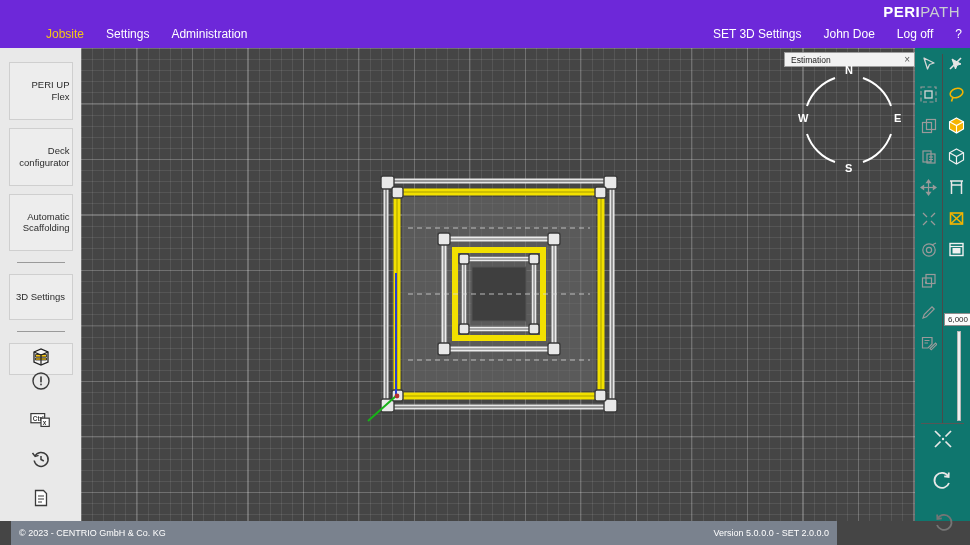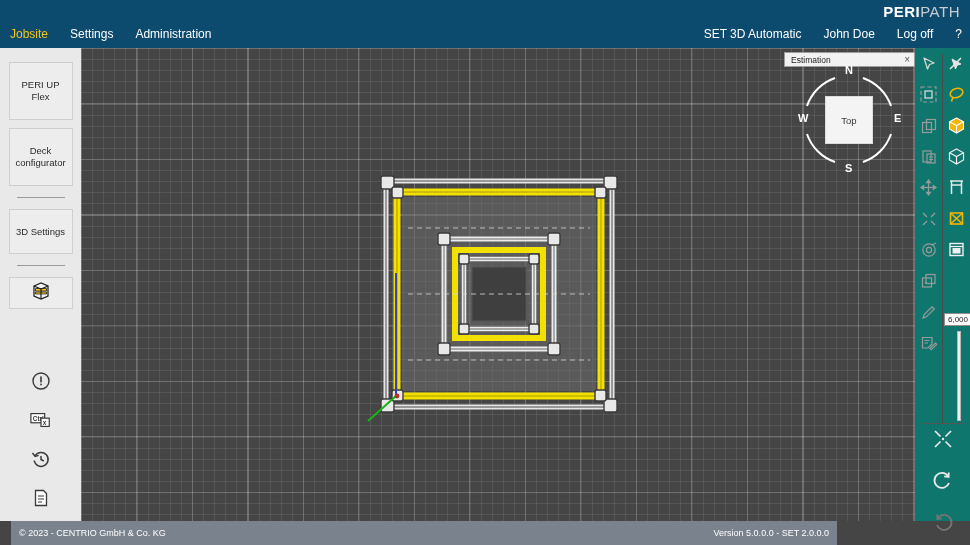--- a/index.html
+++ b/index.html
@@ -7,45 +7,45 @@
     width: 970px; height: 545px;
     font-family: "Liberation Sans", sans-serif;
     background: #454545;
     overflow: hidden;
   }
   #app { position: relative; width: 970px; height: 545px; }
 
   
   .header {
     position: absolute; top: 0; left: 0; width: 970px; height: 48px;
-    background: #0c4a6e;
+    background: #6d28d9;
   }
   .logo {
     position: absolute; right: 10px; top: 3px;
     font-size: 15px; letter-spacing: .5px; font-weight: bold;
   }
   .logo .peri { color: #ffffff; }
   .logo .path { color: #c9ccd2; font-weight: normal; }
   .nav-left { position: absolute; left: 10px; top: 27px; display: flex; gap: 22px; }
   .nav-right { position: absolute; right: 8px; top: 27px; display: flex; gap: 22px; align-items: baseline; }
   .nav-item {
     font-size: 12px; color: #ffffff; cursor: pointer; white-space: nowrap;
   }
-  .nav-item.active { color: #f5c518; }
+  .nav-item.active { color: #f5c518; margin-left: 36px; }
   .nav-item.help { font-size: 12px; }
 
   
   .sidebar {
     position: absolute; left: 0; top: 48px; width: 81px; height: 473px;
     background: #e9e9e9;
   }
   .side-btn {
     margin: 0 auto; width: 64px; min-height: 30px;
     background: #ededed; border: 1px solid #cfcfcf;
-    font-size: 9.5px; color: #2b2b2b; text-align: center;
+    font-size: 9.5px; color: #2b2b2b; text-align: right;
     display: flex; align-items: center; justify-content: center;
     line-height: 1.25; cursor: pointer; padding: 16px 2px;
   }
   .side-btn + .side-btn { margin-top: 8px; }
   .side-top { padding-top: 14px; }
   .side-sep {
     width: 48px; height: 1px; background: #9a9a9a;
     margin: 11px auto 11px auto;
   }
   .icon-btn {
@@ -156,31 +156,32 @@
   <div class="header">
     <div class="logo">
       <span class="peri">PERI</span><span class="path">PATH</span>
     </div>
     <div class="nav-left">
       <div class="nav-item active">Jobsite</div>
       <div class="nav-item">Settings</div>
       <div class="nav-item">Administration</div>
     </div>
     <div class="nav-right">
-      <div class="nav-item">SET 3D Automatic</div>
+      <div class="nav-item">SET 3D Settings</div>
       <div class="nav-item">John Doe</div>
       <div class="nav-item">Log off</div>
       <div class="nav-item help">?</div>
     </div>
   </div>
 
   <div class="sidebar">
     <div class="side-top">
       <div class="side-btn">PERI UP Flex</div>
       <div class="side-btn">Deck configurator</div>
+      <div class="side-btn">Automatic Scaffolding</div>
     </div>
     <div class="side-sep"></div>
     <div>
       <div class="side-btn">3D Settings</div>
     </div>
     <div class="side-sep"></div>
     <div class="icon-btn">
       <span>
         <svg width="20" height="20" viewBox="0 0 20 20">
           <path d="M3 5 L10 2 L17 5 L17 15 L10 18 L3 15 Z" fill="#f5f5f5" stroke="#222" stroke-width="1.3"></path>
@@ -249,21 +250,20 @@
       <svg class="ring" width="100" height="100" viewBox="0 0 100 100">
         <path d="M36 8 A45 45 0 0 0 8 36" fill="none" stroke="#fff" stroke-width="2"></path>
         <path d="M64 8 A45 45 0 0 1 92 36" fill="none" stroke="#fff" stroke-width="2"></path>
         <path d="M92 64 A45 45 0 0 1 64 92" fill="none" stroke="#fff" stroke-width="2"></path>
         <path d="M36 92 A45 45 0 0 1 8 64" fill="none" stroke="#fff" stroke-width="2"></path>
       </svg>
       <div class="lbl n">N</div>
       <div class="lbl e">E</div>
       <div class="lbl s">S</div>
       <div class="lbl w">W</div>
-      <div class="face">Top</div>
     </div>
 
     <div class="model">
       <svg width="242" height="242" viewBox="0 0 242 242">
 
         <g stroke="#5a5a5a" stroke-width="1">
           <rect x="8" y="8" width="226" height="226" fill="none" stroke="#e6e6e6" stroke-width="5"></rect>
           <rect x="8" y="8" width="226" height="226" fill="none" stroke="#4a4a4a" stroke-width="1"></rect>
         </g>
 

